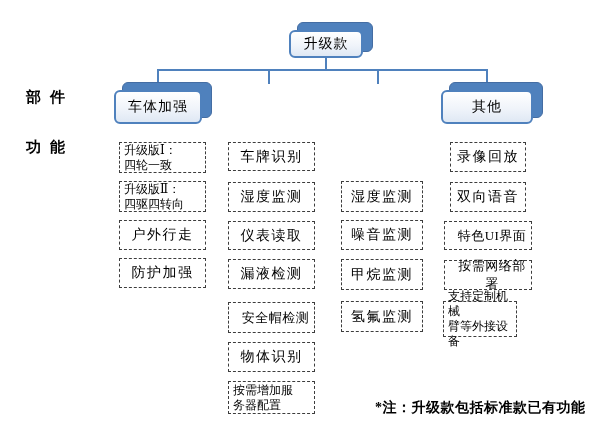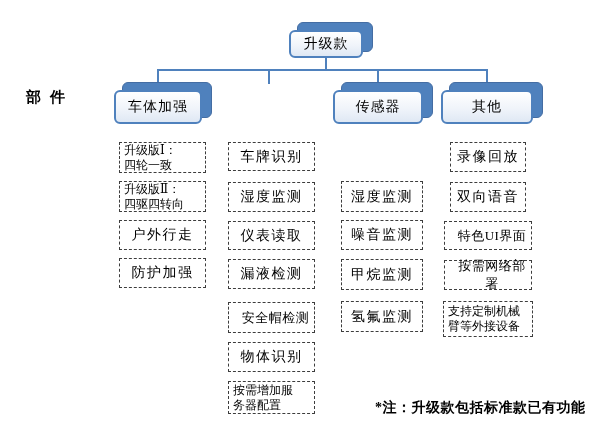--- a/index.html
+++ b/index.html
@@ -53,33 +53,30 @@
       <line x1="326" y1="57" x2="326" y2="70"></line>
       <line x1="157" y1="70" x2="488" y2="70"></line>
       <line x1="158" y1="69" x2="158" y2="84"></line>
       <line x1="269" y1="69" x2="269" y2="84"></line>
       <line x1="378" y1="69" x2="378" y2="84"></line>
       <line x1="487" y1="69" x2="487" y2="84"></line>
     </g>
   </svg>
 
   <div class="side-label" style="top:88px">部件</div>
+  <div class="side-label" style="top:138px">功能</div>
 
   <div class="node" style="left:289px;top:30px;width:74px;height:28px">
     <div class="shadow"></div>
     <div class="front">升级款</div>
   </div>
 
   <div class="node" style="left:114px;top:90px;width:88px;height:34px">
     <div class="shadow"></div>
     <div class="front">车体加强</div>
-  </div>
-  <div class="node" style="left:333px;top:90px;width:90px;height:34px">
-    <div class="shadow"></div>
-    <div class="front">传感器</div>
   </div>
   <div class="node" style="left:441px;top:90px;width:92px;height:34px">
     <div class="shadow"></div>
     <div class="front">其他</div>
   </div>
 
   <div class="fbox wrap" style="left:119px;top:142px;width:87px;height:31px">升级版Ⅰ：
 四轮一致</div>
   <div class="fbox wrap" style="left:119px;top:181px;width:87px;height:31px">升级版Ⅱ：
 四驱四转向</div>
@@ -97,18 +94,18 @@
 
   <div class="fbox" style="left:341px;top:181px;width:82px;height:31px">湿度监测</div>
   <div class="fbox" style="left:341px;top:220px;width:82px;height:30px">噪音监测</div>
   <div class="fbox" style="left:341px;top:259px;width:82px;height:31px">甲烷监测</div>
   <div class="fbox" style="left:341px;top:301px;width:82px;height:31px">氢氟监测</div>
 
   <div class="fbox" style="left:450px;top:142px;width:76px;height:30px">录像回放</div>
   <div class="fbox" style="left:450px;top:182px;width:76px;height:30px">双向语音</div>
   <div class="fbox mid" style="left:444px;top:221px;width:88px;height:29px">特色UI界面</div>
   <div class="fbox mid" style="left:444px;top:260px;width:88px;height:30px">按需网络部署</div>
-  <div class="fbox wrap" style="left:443px;top:301px;width:90px;height:36px">支持定制机械
+  <div class="fbox wrap" style="left:443px;top:301px;width:74px;height:36px">支持定制机械
 臂等外接设备</div>
 
   <div class="note">*注：升级款包括标准款已有功能</div>
 
 </div>
 
 </body></html>

